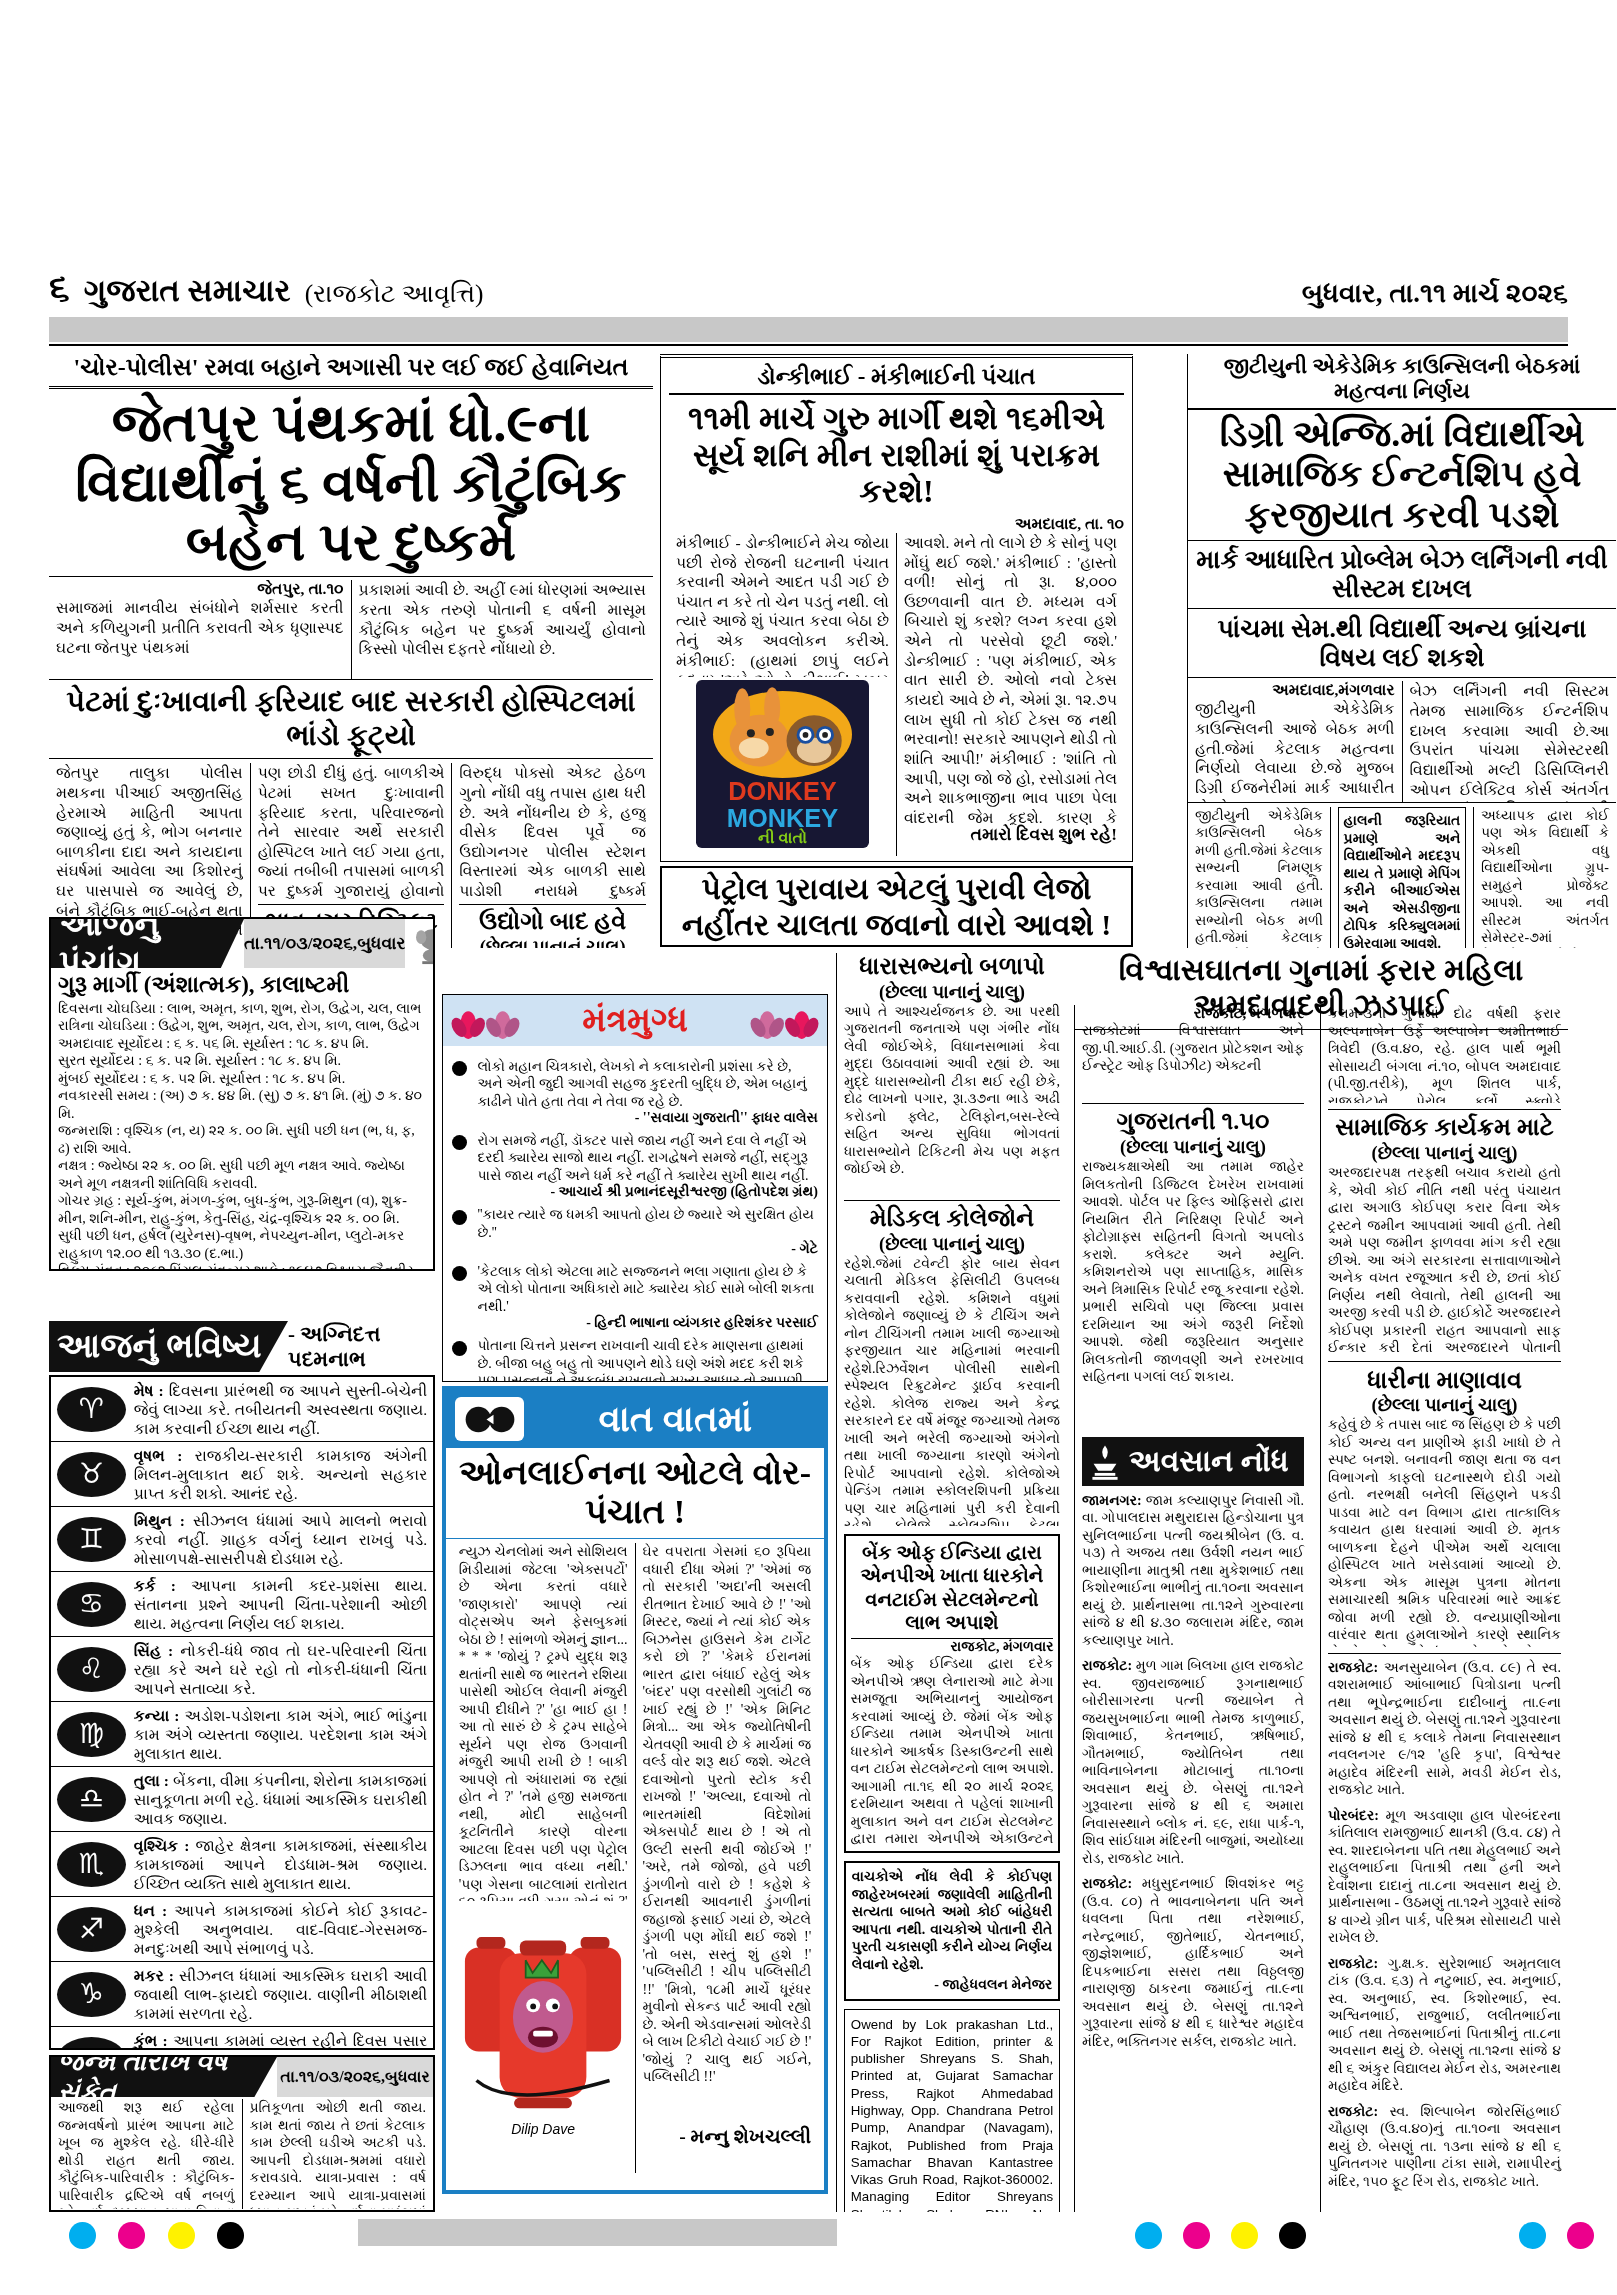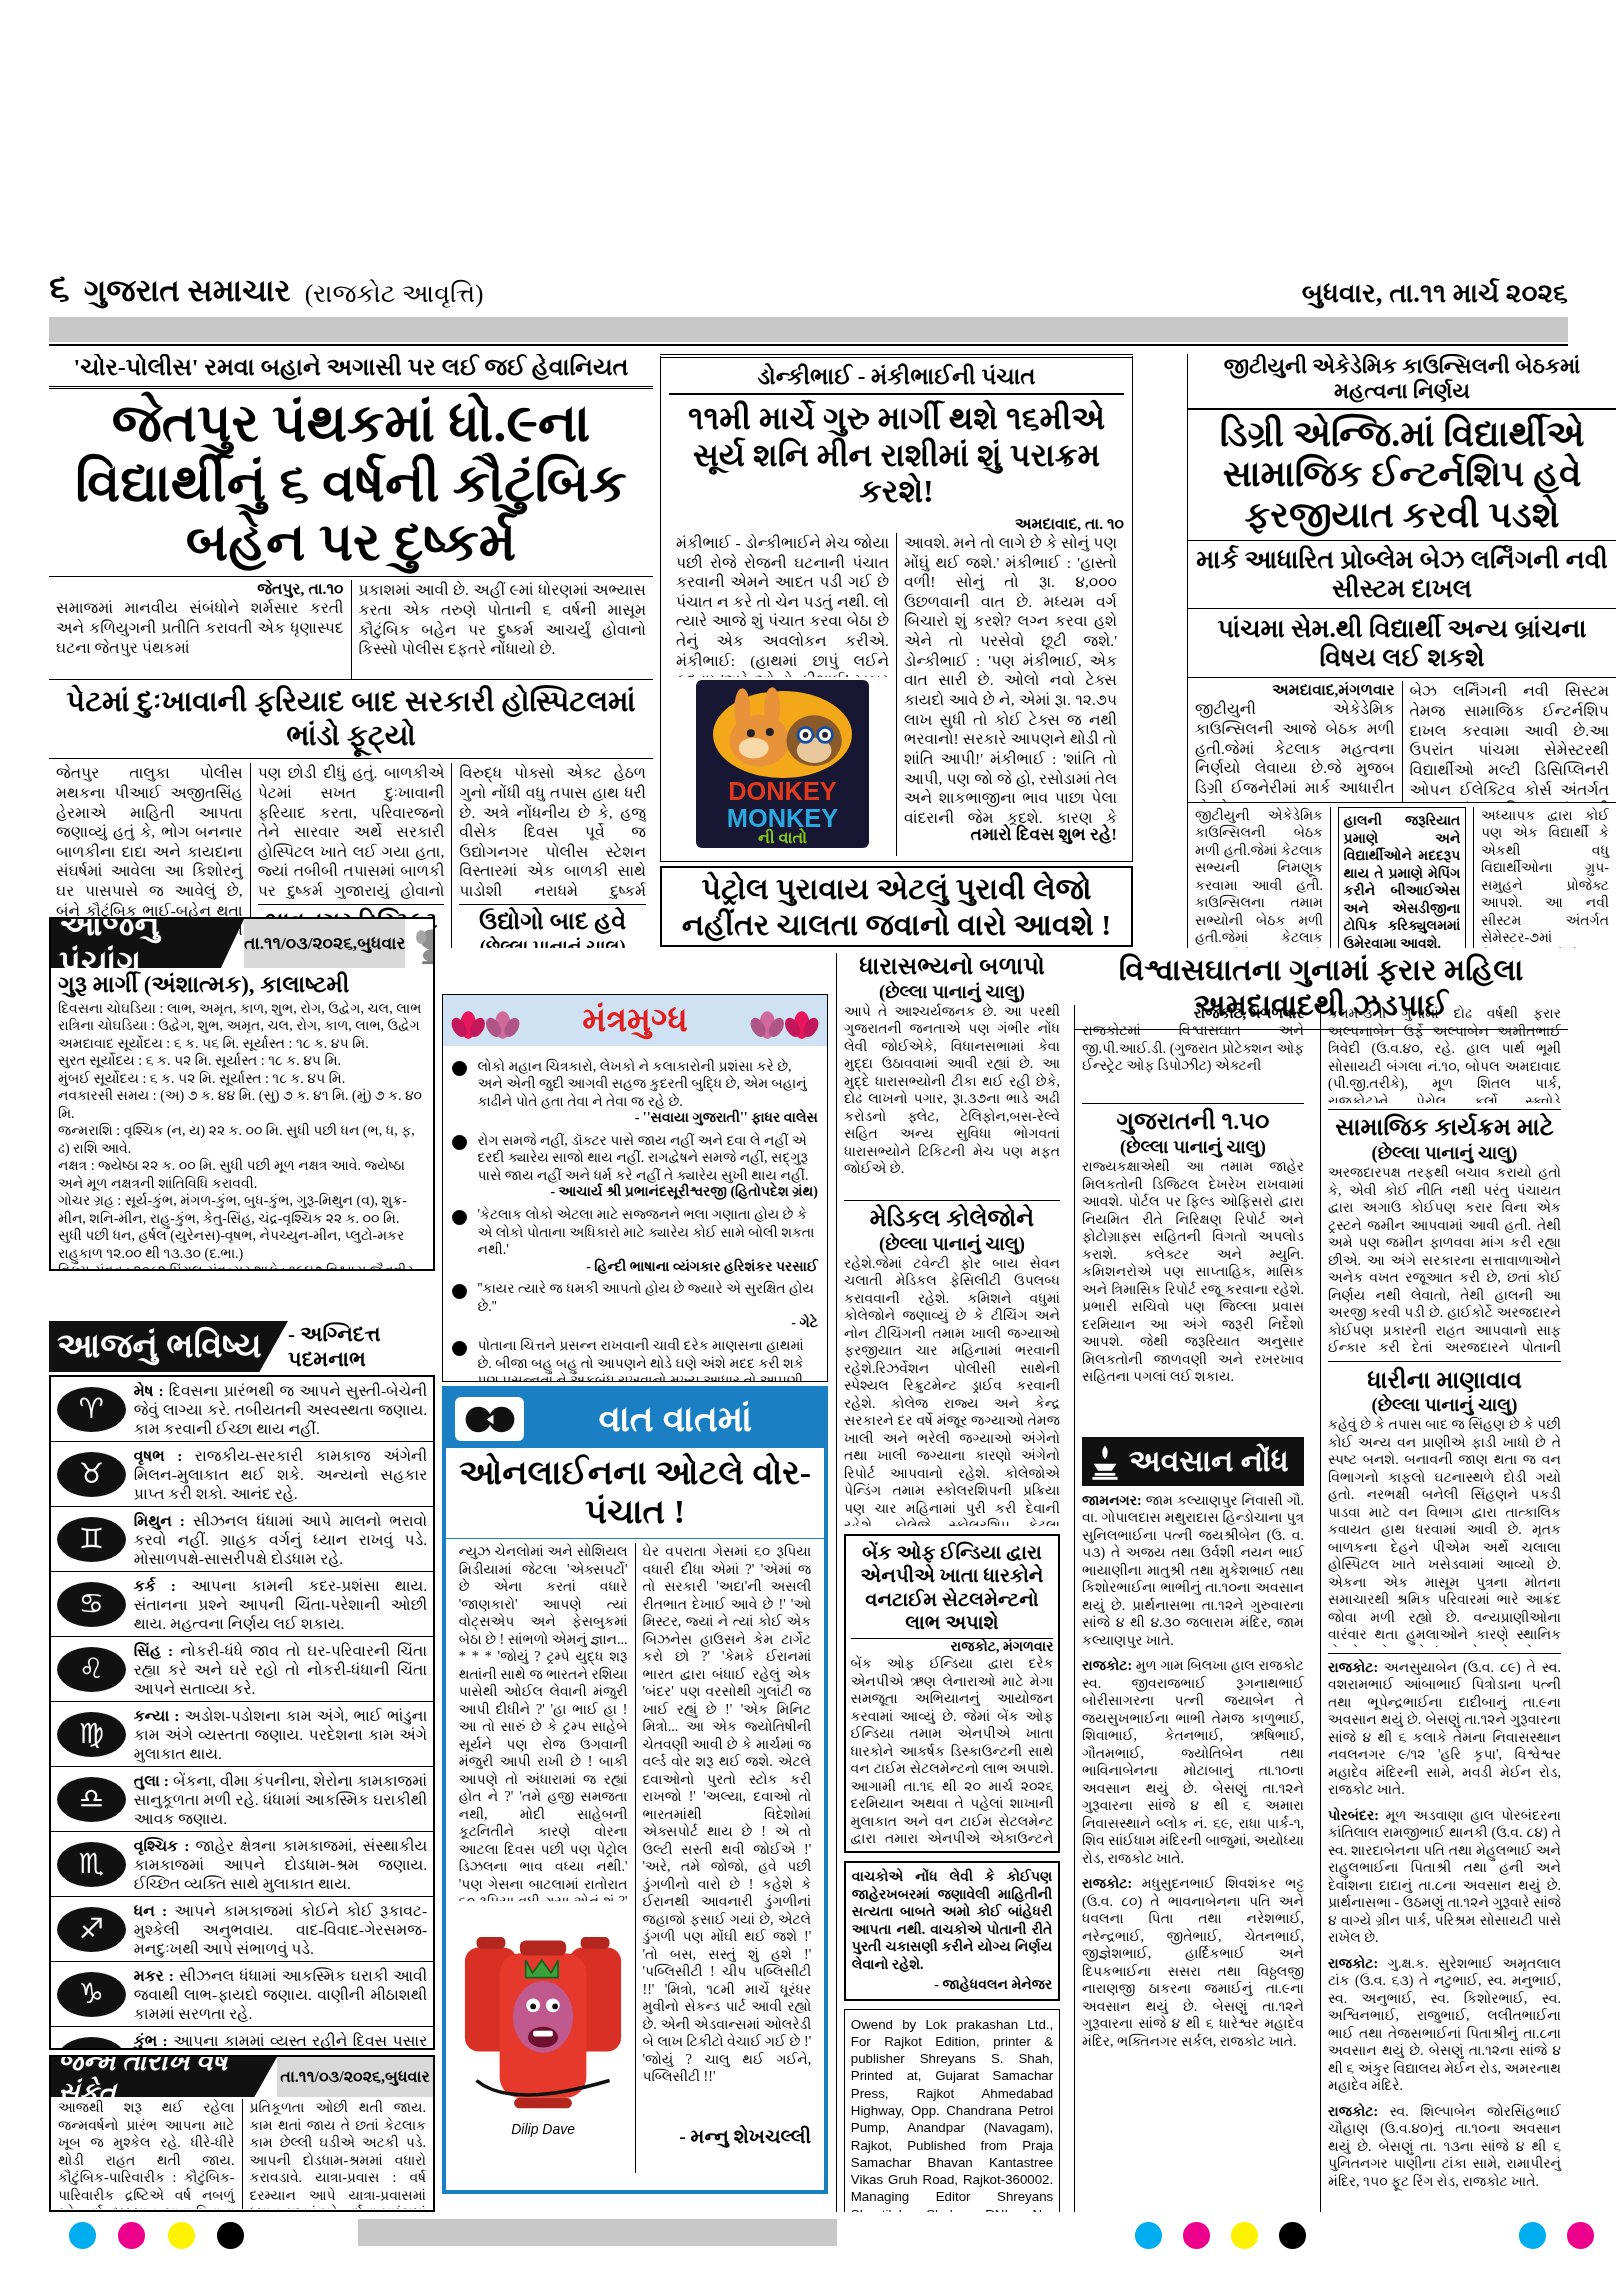--- a/index.html
+++ b/index.html
@@ -299,29 +299,29 @@
         <div class="bullet">
             <div class="dot"></div>
           </div>
         <div style="flex:1;"><span class="body24 j">રોગ સમજે નહીં, ડૉક્ટર પાસે જાય નહીં અને દવા લે નહીં એ દરદી ક્યારેય સાજો થાય નહીં. રાગદ્વેષને સમજે નહીં, સદ્ગુરૂ પાસે જાય નહીં અને ધર્મ કરે નહીં તે ક્યારેય સુખી થાય નહીં.</span>
           <div class="attr" style="font-size:14px;">- આચાર્ય શ્રી પ્રભાનંદસૂરીશ્વરજી (હિતોપદેશ ગ્રંથ)</div></div>
       </div>
       <div class="quote">
         <div class="bullet">
             <div class="dot"></div>
           </div>
-        <div style="flex:1;"><span class="body24 j">'કેટલાક લોકો એટલા માટે સજ્જનને ભલા ગણાતા હોય છે કે એ લોકો પોતાના અધિકારો માટે ક્યારેય કોઈ સામે બોલી શકતા નથી.'</span>
-          <div class="attr" style="font-size:14px;">- હિન્દી ભાષાના વ્યંગકાર હરિશંકર પરસાઈ</div></div>
+        <div style="flex:1;"><span class="body24 j">''કાયર ત્યારે જ ધમકી આપતો હોય છે જ્યારે એ સુરક્ષિત હોય છે.''</span>
+          <div class="attr" style="font-size:14px;">- ગેટે</div></div>
       </div>
       <div class="quote">
         <div class="bullet">
             <div class="dot"></div>
           </div>
-        <div style="flex:1;"><span class="body24 j">''કાયર ત્યારે જ ધમકી આપતો હોય છે જ્યારે એ સુરક્ષિત હોય છે.''</span>
-          <div class="attr" style="font-size:14px;">- ગેટે</div></div>
+        <div style="flex:1;"><span class="body24 j">'કેટલાક લોકો એટલા માટે સજ્જનને ભલા ગણાતા હોય છે કે એ લોકો પોતાના અધિકારો માટે ક્યારેય કોઈ સામે બોલી શકતા નથી.'</span>
+          <div class="attr" style="font-size:14px;">- હિન્દી ભાષાના વ્યંગકાર હરિશંકર પરસાઈ</div></div>
       </div>
       <div class="quote">
         <div class="bullet">
             <div class="dot"></div>
           </div>
         <div style="flex:1;"><span class="body24 j">પોતાના ચિત્તને પ્રસન્ન રાખવાની ચાવી દરેક માણસના હાથમાં છે. બીજા બહુ બહુ તો આપણને થોડે ઘણે અંશે મદદ કરી શકે પણ પ્રસન્નતા ને અકબંધ રાખવાનો મૂખ્ય આધાર તો આપણી જોવાની 'દ્રષ્ટિકોણ'માં જ રહેલો છે.</span>
           </div>
       </div>
     </div>
 

